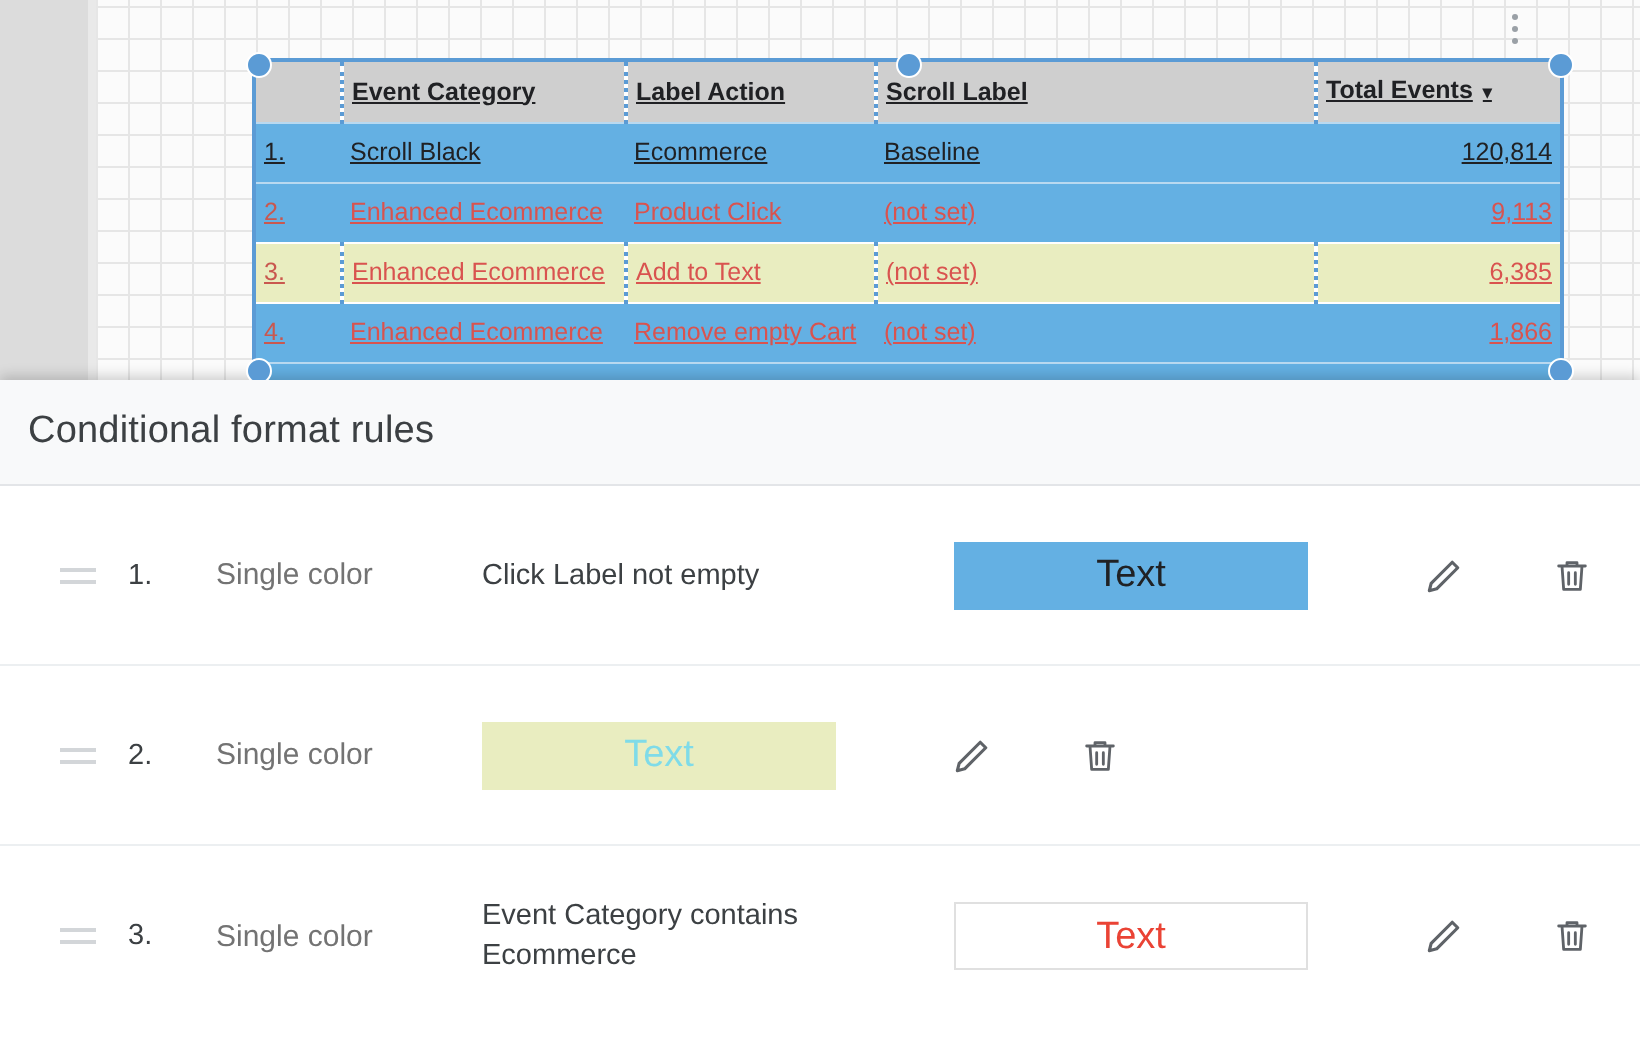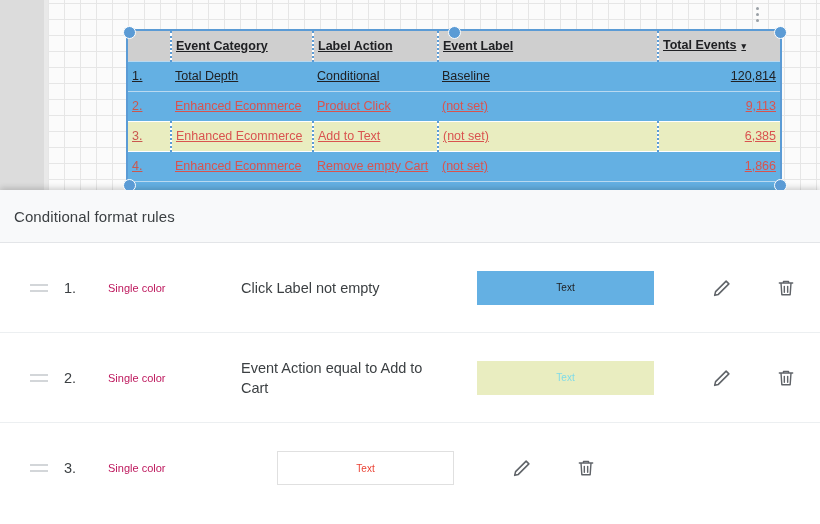--- a/index.html
+++ b/index.html
@@ -110,21 +110,21 @@
   }
   #dialog-header {
     height: 53px; width: 820px;
     background: #f8f9fa;
     border-bottom: 1px solid #e3e5e8;
     display: flex; align-items: center;
     box-sizing: border-box;
   }
   #dialog-title {
     padding-left: 14px;
-    font-size: 15px;
+    font-size: 19px;
     color: #3c4043;
     font-weight: normal;
     letter-spacing: 0.1px;
     text-align: right;
   }
 
   #rules-list { width: 820px; }
   .rule-row {
     display: flex; align-items: center;
     height: 90px;
@@ -140,38 +140,37 @@
     cursor: grab; padding-left: 16px;
   }
   .drag-handle i { display: block; width: 18px; height: 2px; background: #d3d6d9; }
 
   .rule-index {
     width: 44px; flex: 0 0 44px;
     font-size: 14.5px; color: #3c4043;
   }
   .rule-type {
     width: 133px; flex: 0 0 133px;
-    font-size: 11px; color: #be185d;
+    font-size: 15px; color: #737373;
   }
   .rule-cond {
     flex: 1 1 auto;
     font-size: 14.5px; color: #3c4043;
     line-height: 20px;
     padding-right: 14px;
     max-width: 230px;
   }
   .swatch {
     width: 177px; flex: 0 0 177px;
     height: 34px; line-height: 34px;
     text-align: center;
-    font-size: 10px;
+    font-size: 19px;
     box-sizing: border-box;
     cursor: pointer;
     margin-right: 48px;
-    margin-left: 36px;
   }
   .swatch.bordered { border: 1px solid #e0e0e0; }
 
   .icon-btn {
     width: 40px; flex: 0 0 40px;
     display: flex; align-items: center; justify-content: center;
     cursor: pointer; color: #5f6368;
   }
   .icon-btn svg { display: block; }
   .gap-icons { flex: 0 0 24px; }
@@ -199,29 +198,29 @@
             <col class="c-cat">
             <col class="c-act">
             <col class="c-lab">
             <col class="c-tot">
         </colgroup>
         <thead>
           <tr>
             <th></th>
             <th class="sep">Event Category</th>
             <th class="sep">Label Action</th>
-            <th class="sep">Event Label</th>
+            <th class="sep">Scroll Label</th>
             <th class="sep num"><span>Total Events</span><span class="sort-caret">▾</span></th>
           </tr>
         </thead>
         <tbody>
           <tr class="r-blue">
             <td class="t-dark">1.</td>
-            <td class="t-dark">Total Depth</td>
-            <td class="t-dark">Conditional</td>
+            <td class="t-dark">Scroll Black</td>
+            <td class="t-dark">Ecommerce</td>
             <td class="t-dark">Baseline</td>
             <td class="t-dark num">120,814</td>
           </tr>
           <tr class="r-blue">
             <td class="t-redd">2.</td>
             <td class="t-red">Enhanced Ecommerce</td>
             <td class="t-red">Product Click</td>
             <td class="t-red">(not set)</td>
             <td class="t-red num">9,113</td>
           </tr>
@@ -287,21 +286,20 @@
         </div>
       </div>
 
       <div class="rule-row">
         <div class="drag-handle">
           <i></i>
           <i></i>
         </div>
         <div class="rule-index">2.</div>
         <div class="rule-type">Single color</div>
-        <div class="rule-cond">Event Action equal to Add to Cart</div>
         <div class="swatch" style="background:#e9edc0;color:#7fdbe8;">Text</div>
         <div class="icon-btn">
           <svg width="22" height="22" viewBox="0 0 24 24" fill="none" stroke="#5f6368" stroke-width="1.7" stroke-linecap="round" stroke-linejoin="round">
             <path d="M16.5 4.5l3 3L8 19l-4 1 1-4z"></path>
           </svg>
         </div>
         <div class="gap-icons"></div>
         <div class="icon-btn">
           <svg width="20" height="22" viewBox="0 0 24 24" fill="none" stroke="#5f6368" stroke-width="1.7" stroke-linecap="round" stroke-linejoin="round">
             <path d="M4 6h16M9 6V4h6v2M6 6l1 14h10l1-14M10 10v7M14 10v7"></path>
@@ -309,20 +307,21 @@
         </div>
       </div>
 
       <div class="rule-row last">
         <div class="drag-handle">
           <i></i>
           <i></i>
         </div>
         <div class="rule-index">3.</div>
         <div class="rule-type">Single color</div>
+        <div class="rule-cond">Event Category contains Ecommerce</div>
         <div class="swatch bordered" style="background:#ffffff;color:#ea4335;">Text</div>
         <div class="icon-btn">
           <svg width="22" height="22" viewBox="0 0 24 24" fill="none" stroke="#5f6368" stroke-width="1.7" stroke-linecap="round" stroke-linejoin="round">
             <path d="M16.5 4.5l3 3L8 19l-4 1 1-4z"></path>
           </svg>
         </div>
         <div class="gap-icons"></div>
         <div class="icon-btn">
           <svg width="20" height="22" viewBox="0 0 24 24" fill="none" stroke="#5f6368" stroke-width="1.7" stroke-linecap="round" stroke-linejoin="round">
             <path d="M4 6h16M9 6V4h6v2M6 6l1 14h10l1-14M10 10v7M14 10v7"></path>

